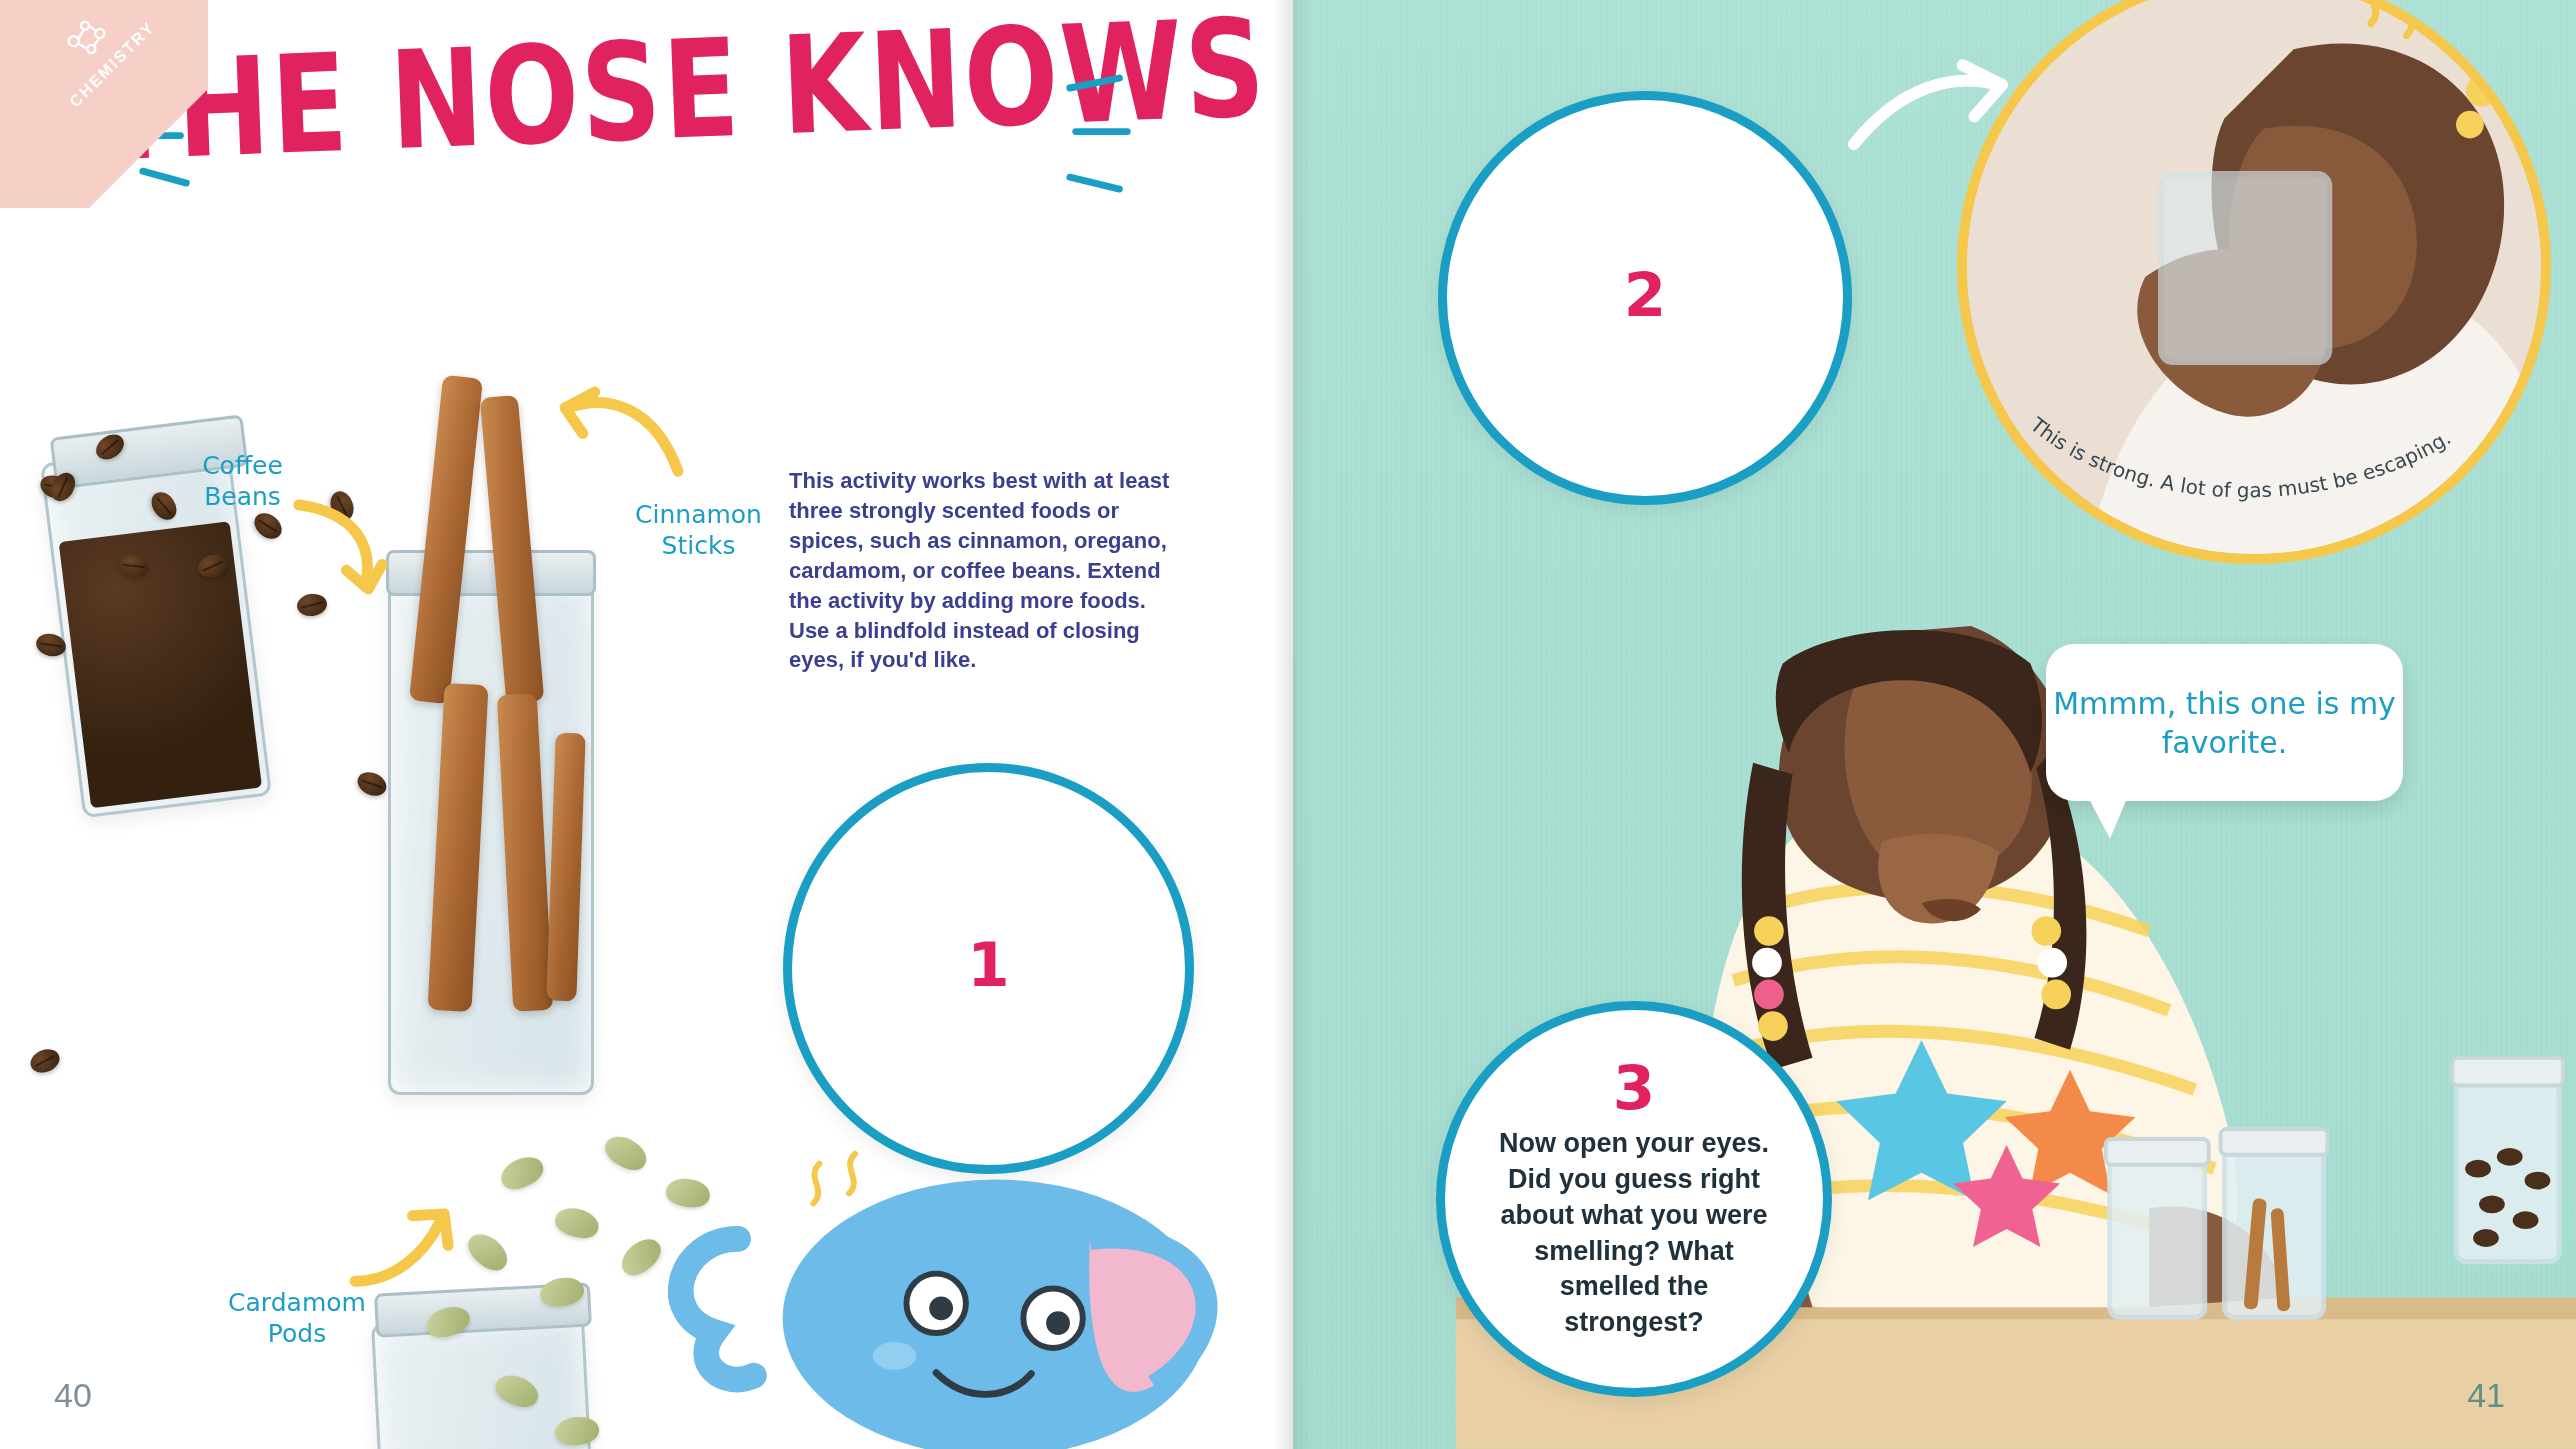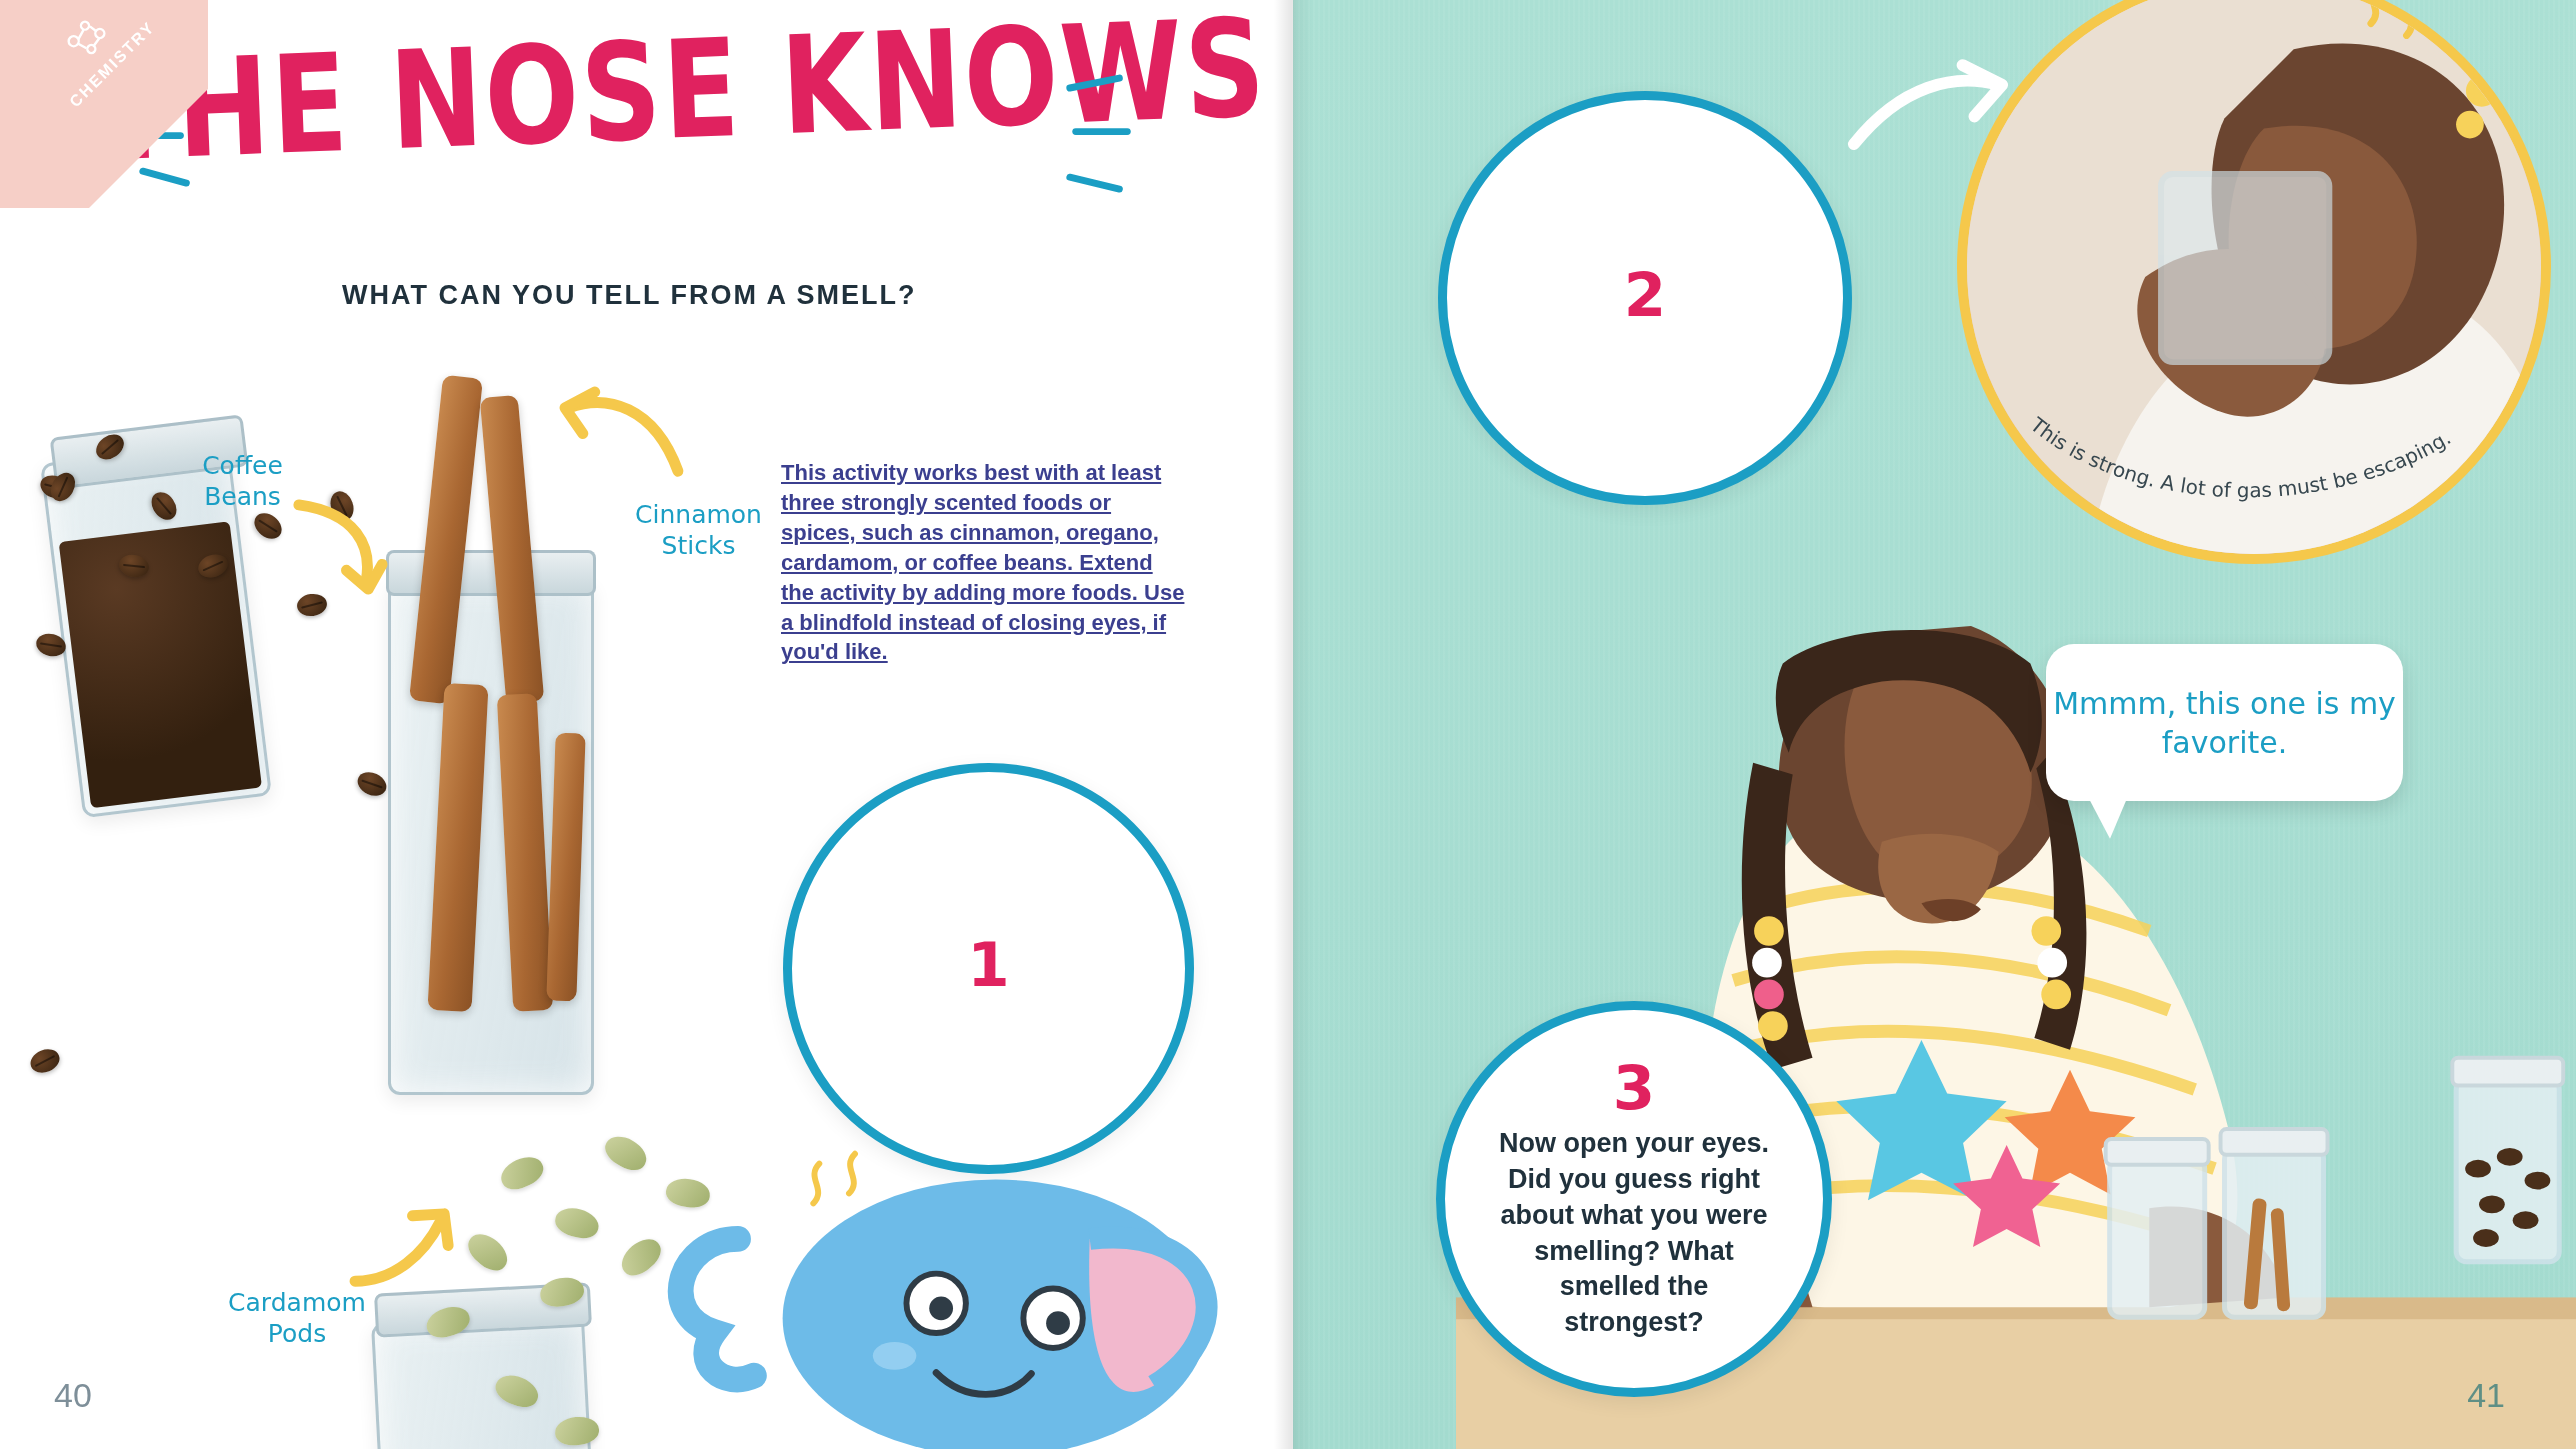--- a/index.html
+++ b/index.html
@@ -157,24 +157,23 @@
   .prep {
     position: absolute; left: 781px; top: 458px; width: 406px;
   }
   .prep h3 {
     margin: 0 0 12px 0;
     font-family: "DejaVu Sans", sans-serif;
     font-size: 37px; font-weight: 700; letter-spacing: 0.5px;
     color: #1b9ec4;
   }
   .prep p {
-    margin: 0;
+    margin: 8px;
     font-size: 22px; line-height: 1.36; font-weight: 700;
     color: #3b3f8f;
-    text-decoration: underline;
   }
 
   
   .bubble {
     position: absolute; border-radius: 50%;
     background: #ffffff; border: 9px solid #1b9ec4;
     display: flex; flex-direction: column; align-items: center; justify-content: center;
     text-align: center;
     box-shadow: 0 6px 20px rgba(0,0,0,.07);
   }
@@ -275,21 +274,20 @@
       </g>
     </svg>
     <svg class="sparkles-right" width="109" height="139" viewBox="0 0 110 140">
       <g stroke="#1b9ec4" stroke-width="7" stroke-linecap="round">
         <line x1="20" y1="14" x2="70" y2="4"></line>
         <line x1="26" y1="58" x2="78" y2="58"></line>
         <line x1="20" y1="104" x2="70" y2="116"></line>
       </g>
     </svg>
 
-    <div class="subtitle">WHAT CAN YOU TELL FROM A SMELL?</div>
 
     <div>
       <div class="jar coffee-jar">
           <div class="fill"></div>
         </div>
       <div class="jar-lid coffee-lid"></div>
       <div class="bean" style="left:40px; top:476px; transform:rotate(20deg)"></div>
       <div class="bean" style="left:95px; top:436px; transform:rotate(-35deg)"></div>
       <div class="bean" style="left:149px; top:495px; transform:rotate(55deg)"></div>
       <div class="bean" style="left:119px; top:555px; transform:rotate(12deg)"></div>

